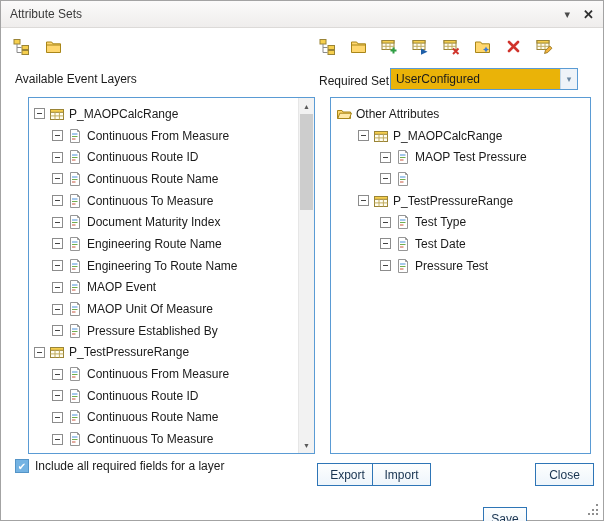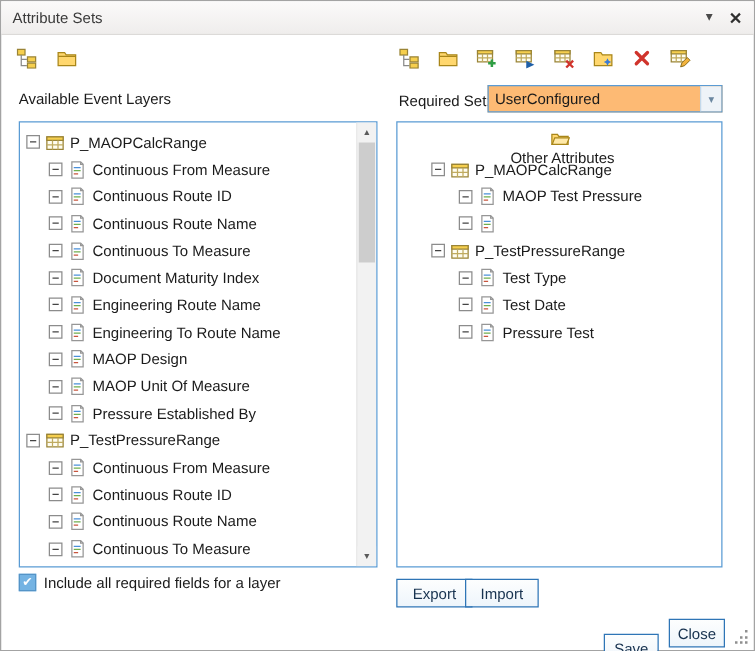--- a/index.html
+++ b/index.html
@@ -16,26 +16,26 @@
   .close{font-size:13px;font-weight:bold;color:#2f2f2f;}
   
   .toolbar-left{position:absolute;top:33px;left:8px;display:flex;gap:8px;}
   .toolbar-right{position:absolute;top:33px;left:314px;display:flex;gap:7px;}
   .tool-btn{width:24px;height:24px;display:flex;align-items:center;justify-content:center;border-radius:2px;}
   .ticon{display:flex;align-items:center;justify-content:center;}
   
   .lbl-left{position:absolute;left:14px;top:71px;}
   .lbl-attr{position:absolute;left:318px;top:73px;}
   .combo{position:absolute;left:389px;top:67px;width:188px;height:22px;border:1px solid #5a9bd4;
-         background:#fdba74;display:flex;align-items:stretch;}
+         background:#eab308;display:flex;align-items:stretch;}
   .combo-val{flex:1;display:flex;align-items:center;padding-left:5px;}
   .combo-btn{width:17px;background:#eef3f8;border-left:1px solid #c3d8ea;display:flex;
              align-items:center;justify-content:center;color:#6b87a0;font-size:9px;}
   
-  .panel{position:absolute;top:96px;height:357px;border:1px solid #5a9bd4;background:#fff;overflow:hidden;}
+  .panel{position:absolute;top:96px;height:357px;border:1px solid #5a9bd4;background:#fff;overflow:hidden;margin-left:13px;}
   .panel-left{left:14px;width:287px;}
   .panel-right{left:316px;width:261px;}
   .tree{position:absolute;top:0;left:0;bottom:0;right:0;padding-top:5px;overflow:hidden;}
   .panel-left .tree{right:16px;}
   .row{display:flex;align-items:center;height:21.7px;white-space:nowrap;}
   .box{width:11px;height:11px;border:1px solid #8c8c8c;background:#fff;display:flex;
        align-items:center;justify-content:center;margin-right:4px;flex:none;}
   .minus{width:5px;height:1px;background:#444;}
   .ricon{width:16px;height:16px;margin-right:4px;flex:none;display:flex;align-items:center;justify-content:center;}
   
@@ -48,21 +48,21 @@
   
   .chk-row{position:absolute;left:14px;top:458px;display:flex;align-items:center;gap:6px;}
   .checkbox{width:14px;height:14px;background:#74b3e3;border:1px solid #5494c7;color:#fff;
             font-size:10px;display:flex;align-items:center;justify-content:center;}
   .req-row{position:absolute;left:12px;top:482px;display:flex;align-items:center;gap:5px;}
   .btn{position:absolute;top:462px;height:23px;border:1px solid #2e75b6;color:#17324f;
        background:linear-gradient(#fdfefe,#eef5fb);display:flex;align-items:center;justify-content:center;}
   .btn-export{left:316px;width:61px;}
   .btn-import{left:371px;width:59px;}
   .btn-save{left:482px;width:44px;margin-top:44px;}
-  .btn-close{left:534px;width:45px;margin-top:32px;}
+  .btn-close{left:534px;width:59px;}
   
   .grip{position:absolute;right:4px;bottom:4px;width:13px;height:13px;}
   .grip i{position:absolute;width:2px;height:2px;background:#8f8f8f;}
   .grip i:nth-child(1){right:1px;top:1px;}
   .grip i:nth-child(2){right:1px;bottom:5px;}
   .grip i:nth-child(3){right:5px;bottom:5px;}
   .grip i:nth-child(4){right:1px;bottom:1px;}
   .grip i:nth-child(5){right:5px;bottom:1px;}
   .grip i:nth-child(6){right:9px;bottom:1px;}
 </style>
@@ -307,21 +307,21 @@
           </span>
           <span class="ricon">
             <svg width="16" height="16" viewBox="0 0 16 16">
               <path d="M3.5 1.5 h7 l2 2 v11 h-9 z" fill="#fff" stroke="#969696"></path>
               <path d="M10.5 1.5 v2 h2" fill="none" stroke="#969696"></path>
               <path d="M5 6 h5.5" stroke="#4a90d9"></path>
               <path d="M5 8.5 h5.5" stroke="#6fae4e"></path>
               <path d="M5 11 h3.5" stroke="#c8553d"></path>
             </svg>
           </span>
-          <span class="rlabel">MAOP Design</span>
+          <span class="rlabel">MAOP Event</span>
         </div>
         <div class="row" style="padding-left: 23px;">
           <span class="box">
             <span class="minus"></span>
           </span>
           <span class="ricon">
             <svg width="16" height="16" viewBox="0 0 16 16">
               <path d="M3.5 1.5 h7 l2 2 v11 h-9 z" fill="#fff" stroke="#969696"></path>
               <path d="M10.5 1.5 v2 h2" fill="none" stroke="#969696"></path>
               <path d="M5 6 h5.5" stroke="#4a90d9"></path>
@@ -422,21 +422,21 @@
       </div>
     <div class="scrollbar">
       <div class="sb-btn sb-up">▲</div>
       <div class="sb-thumb"></div>
       <div class="sb-btn sb-down">▼</div>
     </div>
   </div>
 
   <div class="panel panel-right">
     <div class="tree" id="right-tree">
-        <div class="row" style="padding-left: 5px; flex-direction: column;">
+        <div class="row" style="padding-left: 5px;">
           <span class="ricon">
             <svg width="16" height="16" viewBox="0 0 16 16">
               <path d="M1.5 4.5 h4.5 l1 1.5 h7.5 v6.5 h-13 z" fill="#ffd76e" stroke="#a98619"></path>
               <path d="M1.8 12.5 l2-5.3 h11.7 l-2.2 5.3 z" fill="#ffe9a8" stroke="#a98619"></path>
             </svg>
           </span>
           <span class="rlabel">Other Attributes</span>
         </div>
         <div class="row" style="padding-left: 27px;">
           <span class="box">

